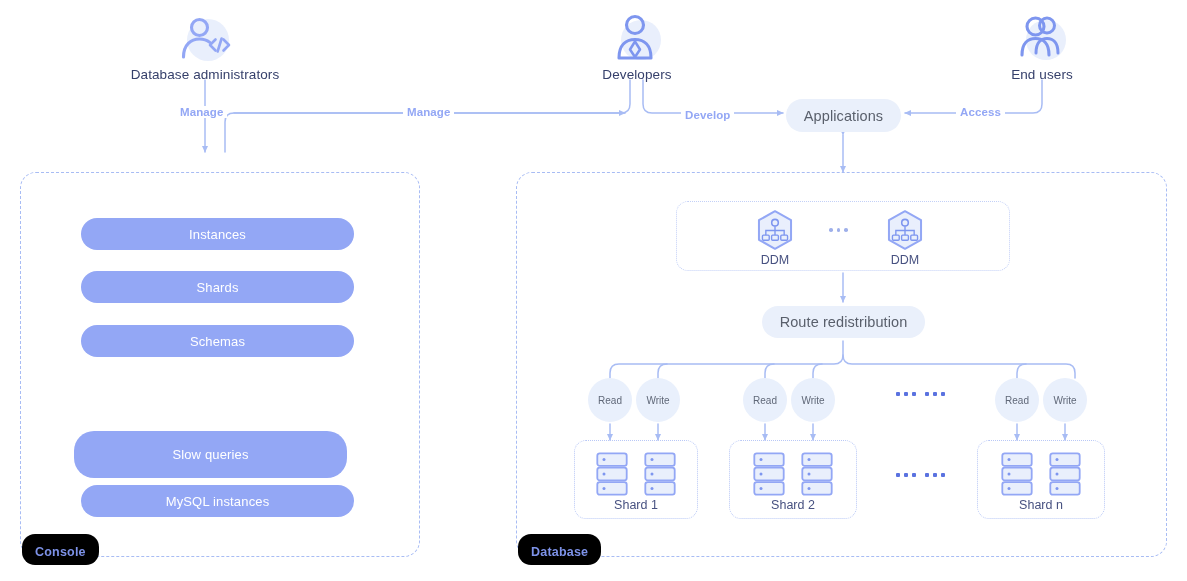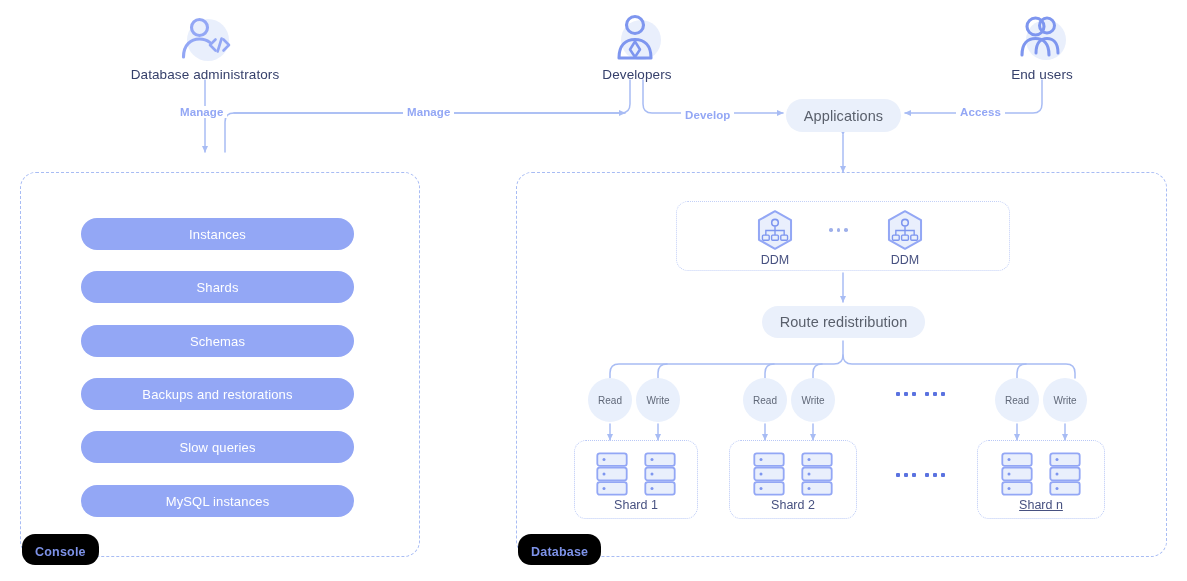--- a/index.html
+++ b/index.html
@@ -236,22 +236,21 @@
   <div class="edgelabel" style="left:956px;top:106px;">Access</div>
 
   <div class="softpill" style="left:786px;top:99px;width:115px;height:33px;">Applications</div>
 
   <div class="zone" style="left:20px;top:172px;width:400px;height:385px;"></div>
   <div class="zone-tag" style="left:22px;top:534px;">Console</div>
 
   <div class="pill" style="left:81px;top:218px;width:273px;height:32px;">Instances</div>
   <div class="pill" style="left:81px;top:271px;width:273px;height:32px;">Shards</div>
   <div class="pill" style="left:81px;top:325px;width:273px;height:32px;">Schemas</div>
-  <div class="pill" style="left:81px;top:378px;width:273px;height:32px;">Backups and restorations</div>
-  <div class="pill" style="left:81px;top:431px;width:273px;height:32px;">Slow queries</div>
+  <div class="pill" style="left:74px;top:431px;width:273px;height:47px;">Slow queries</div>
   <div class="pill" style="left:81px;top:485px;width:273px;height:32px;">MySQL instances</div>
 
   <div class="zone" style="left:516px;top:172px;width:651px;height:385px;"></div>
   <div class="zone-tag" style="left:518px;top:534px;">Database</div>
 
   <div class="dotbox" style="left:676px;top:201px;width:334px;height:70px;"></div>
 
   <div class="abs" style="left:746px;top:208px;width:58px;">
     <svg viewBox="0 0 48 48" width="44" height="44" style="display:block;margin:0 auto;">
       <path d="M24,3.5 L41.5,13.3 L41.5,34.7 L24,44.5 L6.5,34.7 L6.5,13.3 Z" fill="#e9effc" stroke="#93a7f5" stroke-width="2.2" stroke-linejoin="round"></path>
@@ -377,16 +376,16 @@
       </svg>
       <svg width="32" height="44" viewBox="0 0 32 44">
         <rect x="1.3" y="1.3" width="29.4" height="12.6" rx="2.4" fill="#e9effc" stroke="#93a7f5" stroke-width="1.8"></rect>
         <rect x="1.3" y="15.7" width="29.4" height="12.6" rx="2.4" fill="#e9effc" stroke="#93a7f5" stroke-width="1.8"></rect>
         <rect x="1.3" y="30.1" width="29.4" height="12.6" rx="2.4" fill="#e9effc" stroke="#93a7f5" stroke-width="1.8"></rect>
         <circle cx="8" cy="7.6" r="1.5" fill="#7e96ef"></circle>
         <circle cx="8" cy="22" r="1.5" fill="#7e96ef"></circle>
         <circle cx="8" cy="36.4" r="1.5" fill="#7e96ef"></circle>
       </svg>
     </div>
-    <div class="node-cap" style="top:57px;left:0;text-decoration:underline;">Shard n</div>
+    <div class="node-cap" style="top:57px;left:0;">Shard n</div>
   </div>
 
 </div>
 
 </body></html>

